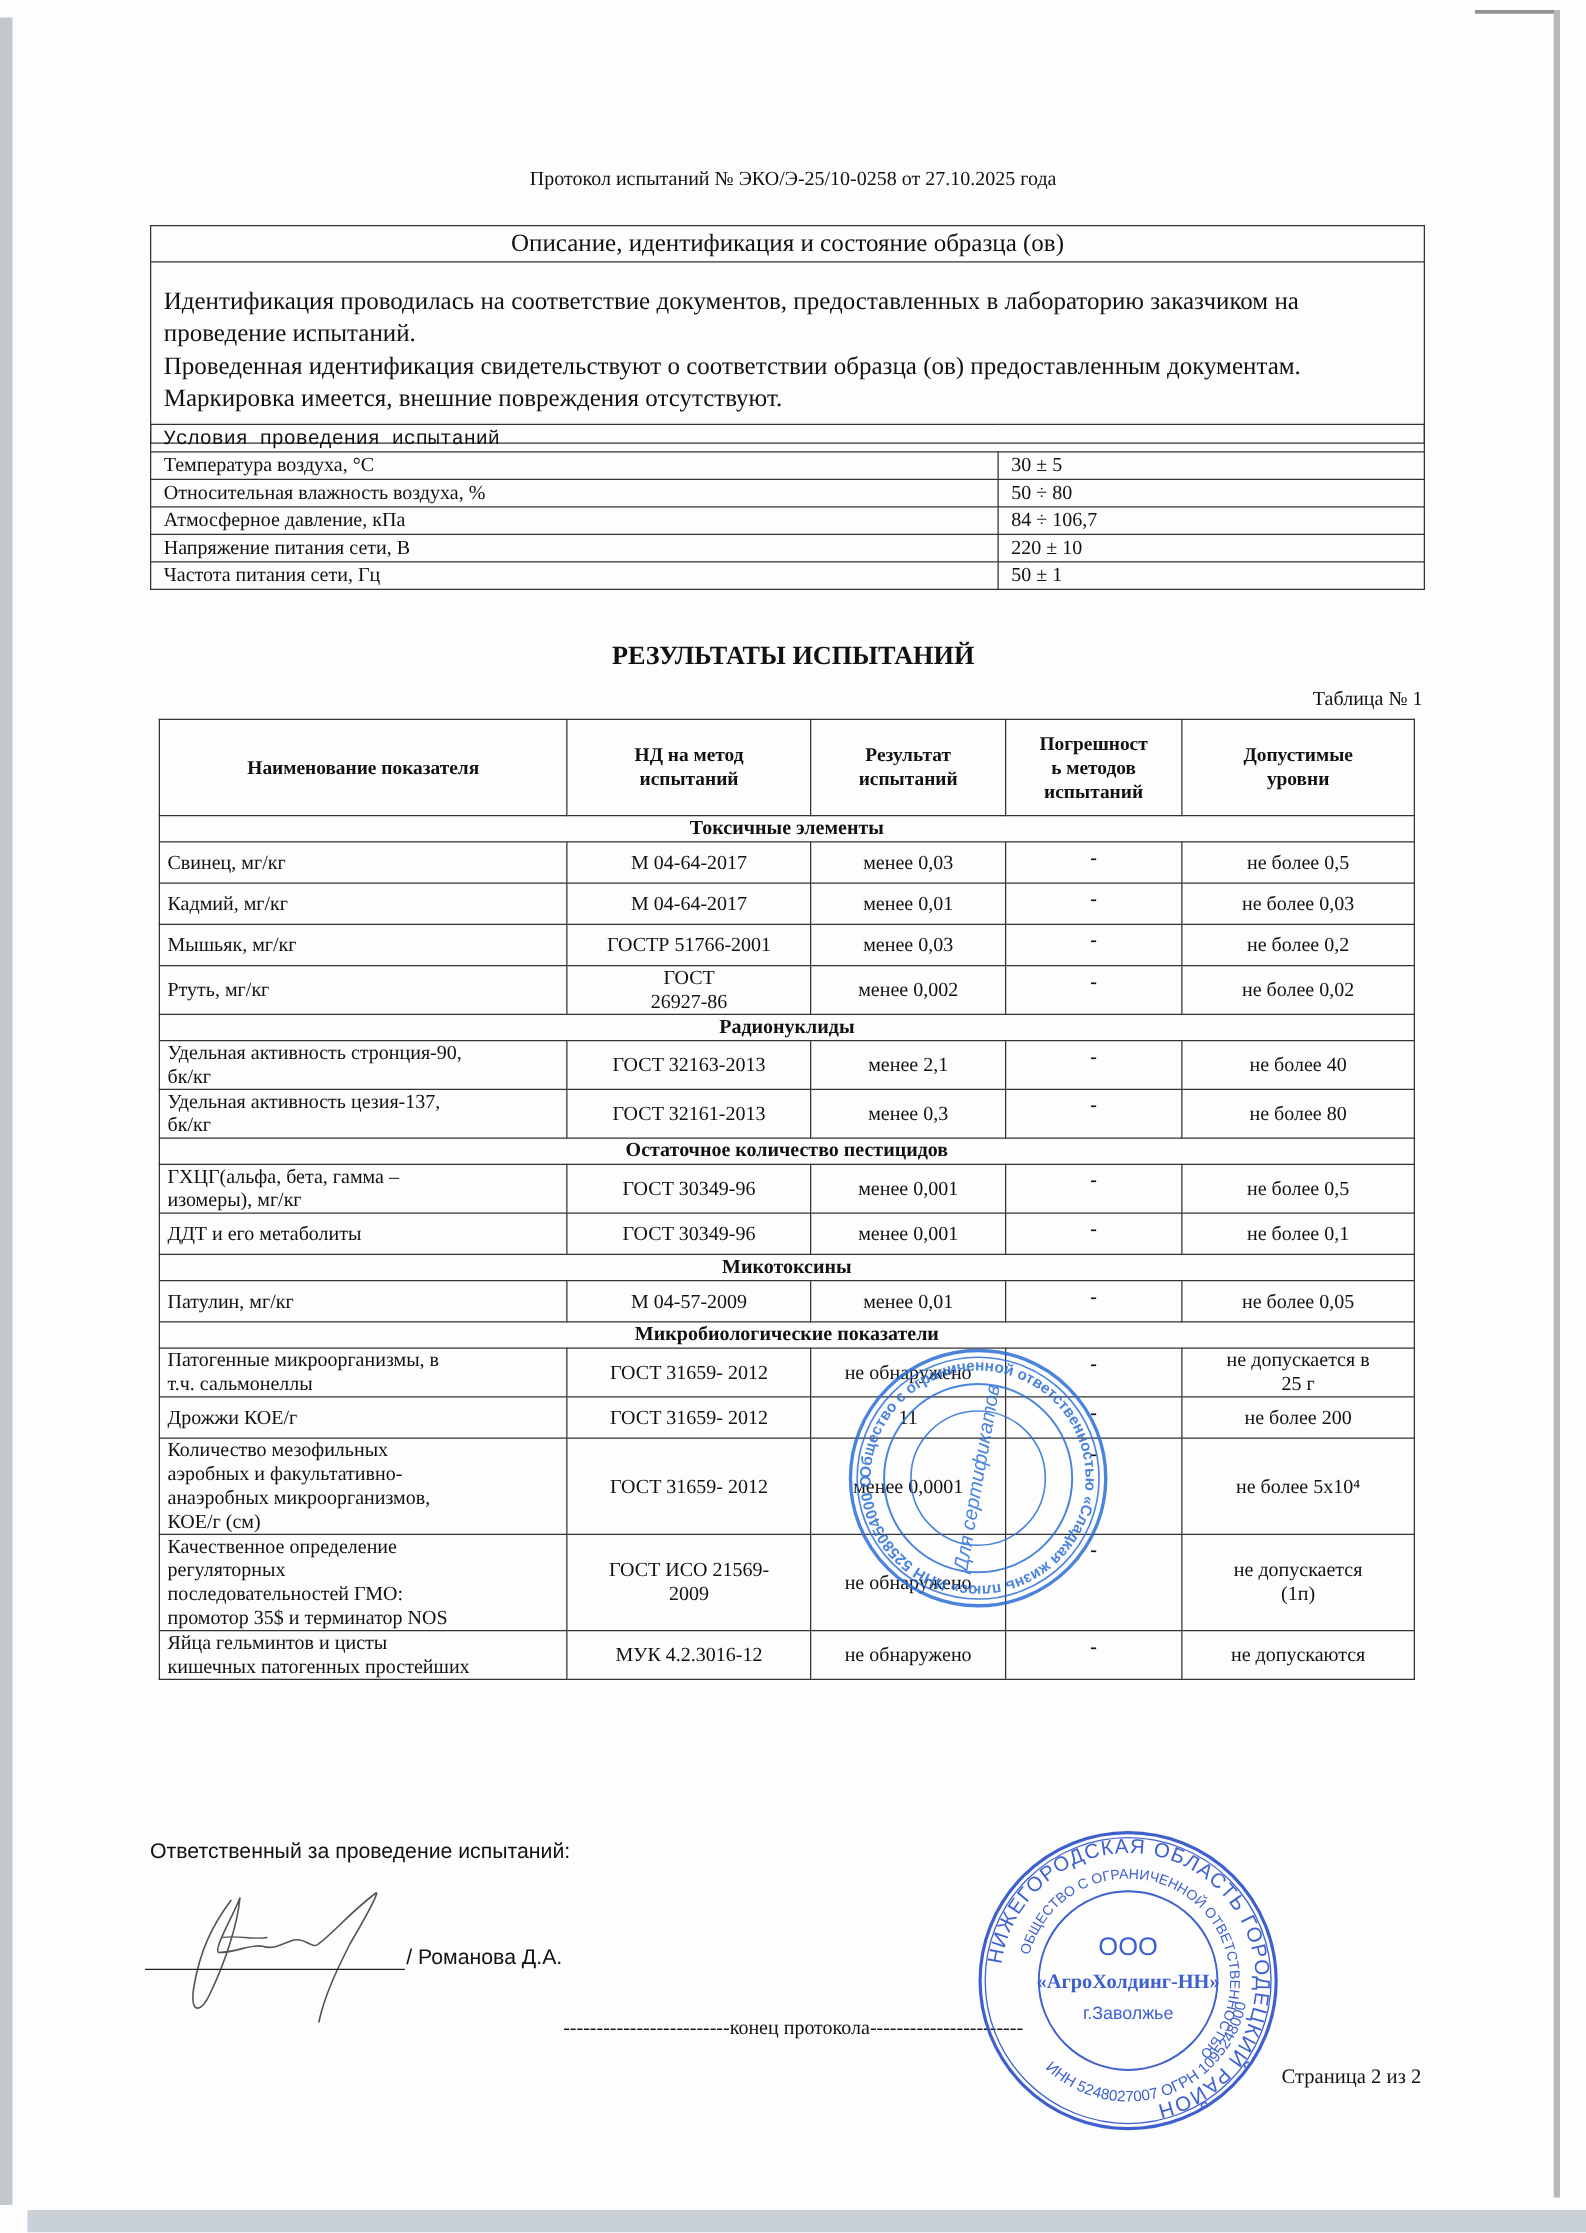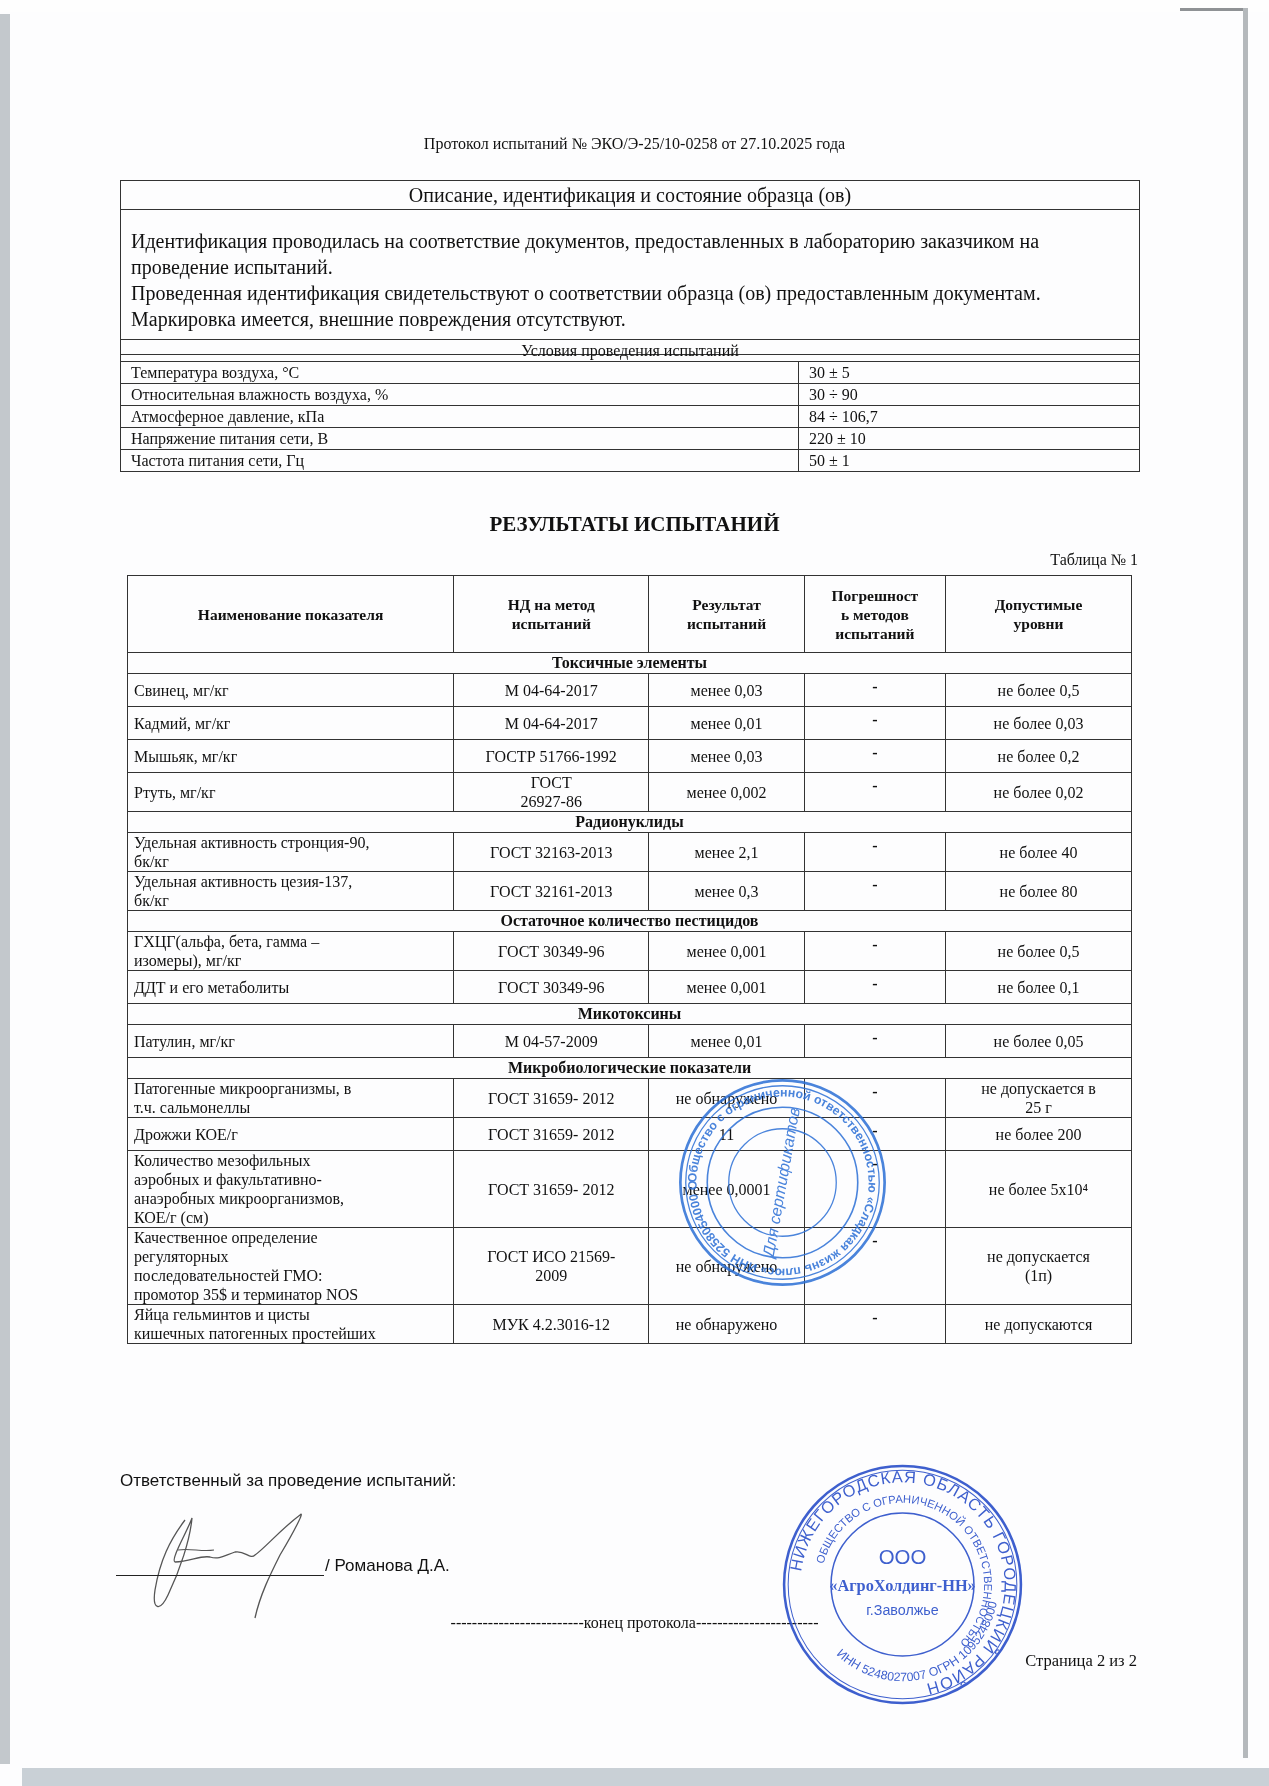--- a/index.html
+++ b/index.html
@@ -19,21 +19,21 @@
   table { border-collapse: collapse; position: absolute; }
   td, th { border: 1px solid #333; font-weight: normal; }
 
   .desc { left: 120px; top: 180px; width: 1020px; }
   .desc td { padding: 0 10px; font-size: 20px; }
   .desc .head { text-align: center; height: 28px; }
   .desc .body { height: 126px; line-height: 26px; vertical-align: top; padding-top: 18px; }
 
   .cond { left: 120px; top: 339px; width: 1020px; }
   .cond td { font-size: 16px; height: 21px; padding: 0 10px; line-height: 20px; }
-  .cond .head { text-align: center; }
+  .cond .head { text-align: left; font-family: Liberation Mono, monospace; }
   .cond .c1 { width: 657px; }
 
   .results-heading { position: absolute; left: 0; width: 1269px; top: 512px; text-align: center; font-size: 21px; font-weight: bold; }
   .table-no { position: absolute; right: 131px; top: 551px; font-size: 16px; }
 
   .res { left: 127px; top: 575px; width: 1005px; }
   .res th { font-weight: bold; font-size: 15.5px; height: 76px; line-height: 19px; text-align: center; padding: 0 4px; }
   .res td { font-size: 16px; text-align: center; padding: 0 6px; line-height: 19px; }
   .res td.name { text-align: left; }
   .res td.dash { vertical-align: top; padding-top: 3px; font-weight: bold; }
@@ -82,21 +82,21 @@
   <tbody>
       <tr>
         <td class="head" colspan="2">Условия проведения испытаний</td>
       </tr>
   <tr>
         <td class="c1">Температура воздуха, °С</td>
         <td>30 ± 5</td>
       </tr>
   <tr>
         <td class="c1">Относительная влажность воздуха, %</td>
-        <td>30 ÷ 90</td>
+        <td>50 ÷ 80</td>
       </tr>
   <tr>
         <td class="c1">Атмосферное давление, кПа</td>
         <td>84 ÷ 106,7</td>
       </tr>
   <tr>
         <td class="c1">Напряжение питания сети, В</td>
         <td>220 ± 10</td>
       </tr>
   <tr>
@@ -132,21 +132,21 @@
       </tr>
       <tr style="height: 33px;">
         <td class="name">Кадмий, мг/кг</td>
         <td>М 04-64-2017</td>
         <td>менее 0,01</td>
         <td class="dash">-</td>
         <td>не более 0,03</td>
       </tr>
       <tr style="height: 33px;">
         <td class="name">Мышьяк, мг/кг</td>
-        <td>ГОСТР 51766-1992</td>
+        <td>ГОСТР 51766-2001</td>
         <td>менее 0,03</td>
         <td class="dash">-</td>
         <td>не более 0,2</td>
       </tr>
       <tr style="height: 38px;">
         <td class="name">Ртуть, мг/кг</td>
         <td><span>ГОСТ</span><br><span>26927-86</span></td>
         <td>менее 0,002</td>
         <td class="dash">-</td>
         <td>не более 0,02</td>

